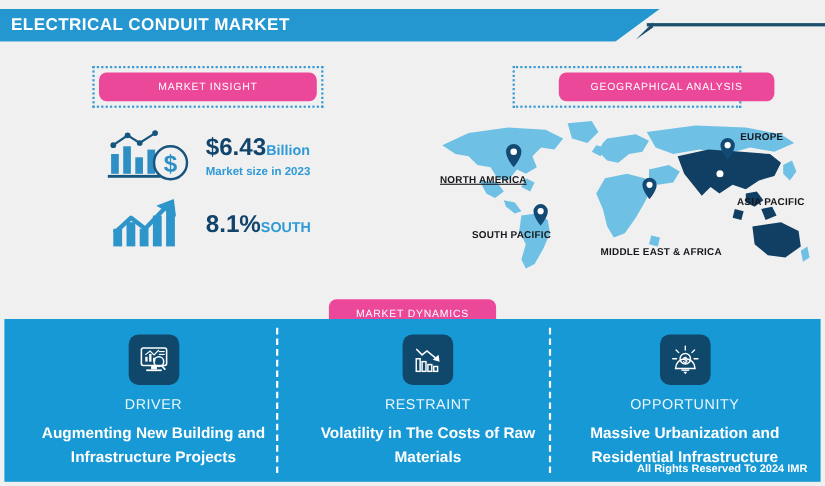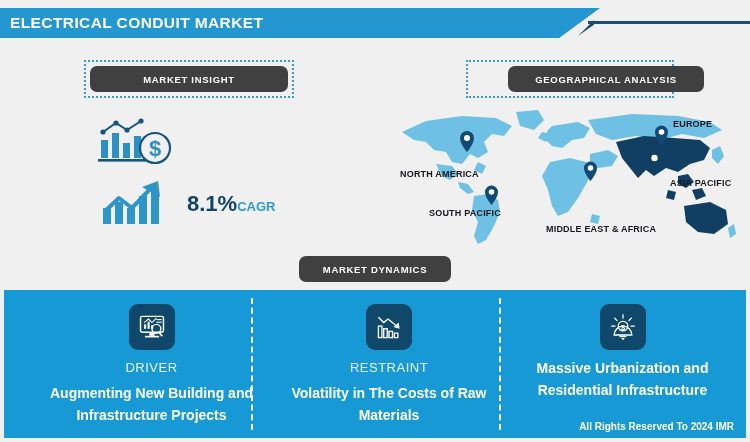--- a/index.html
+++ b/index.html
@@ -35,34 +35,34 @@
   }
 
   
   .dotbox{
     position:absolute;
     border:2px dotted #3a9ad4;
     padding:4px;
     background:transparent;
   }
   .pill{
-    background:#404040;
+    background:#ec4899;
     border-radius:7px;
     height:26px;
     display:flex;align-items:center;justify-content:center;
-    color:#ffffff;font-size:9.5px;font-weight:bold;letter-spacing:.7px;
+    color:#ffffff;font-size:9.5px;font-weight:normal;letter-spacing:.7px;
     white-space:nowrap;
   }
   #insight-box{left:84px;top:60px;width:198px;}
   #insight-box .pill{width:100%;}
   #geo-box{left:466px;top:60px;width:196px;}
   #geo-box .pill{width:100%;margin-left:36px;}
 
   #dynamics-pill{
-    position:absolute;left:299px;top:256px;width:152px;height:26px;
+    position:absolute;left:299px;top:272px;width:152px;height:26px;
     border-radius:7px;
   }
 
   
   .kpi{position:absolute;display:flex;align-items:center;}
   #kpi-size{left:95px;top:116px;}
   #kpi-cagr{left:95px;top:178px;}
   .kpi-icon{width:86px;height:52px;flex:none;}
   .kpi-text{margin-left:6px;}
   .kpi-value{
@@ -74,36 +74,36 @@
     font-size:10.5px;color:#2e9ad6;font-weight:bold;margin-top:4px;
     white-space:nowrap;
   }
 
   
   #map{position:absolute;left:392px;top:106px;width:350px;height:145px;}
   .map-label{
     position:absolute;font-size:9px;font-weight:bold;color:#17171c;
     white-space:nowrap;letter-spacing:.2px;
   }
-  #lbl-na{left:400px;top:169px;}
+  #lbl-na{left:400px;top:158px;text-decoration:underline;}
   #lbl-sa{left:429px;top:208px;}
   #lbl-eu{left:673px;top:119px;}
   #lbl-ap{left:670px;top:178px;}
   #lbl-mea{left:546px;top:224px;text-align:right;}
 
   
   #band{
     position:absolute;left:4px;top:290px;width:742px;height:148px;
     background:#1799d6;
   }
   .col{
     position:absolute;top:0;height:148px;
     display:flex;flex-direction:column;align-items:center;
   }
-  #col-driver{left:0;width:247px;padding-left:24px;}
+  #col-driver{left:12px;width:247px;}
   #col-restraint{left:261px;width:248px;}
   #col-opportunity{left:495px;width:247px;}
   .divider{
     position:absolute;top:8px;height:132px;width:0;
     border-left:2px dashed #ffffff;
   }
   #div-1{left:247px;}
   #div-2{left:495px;}
   .col-icon{
     margin-top:14px;width:46px;height:46px;border-radius:9px;
@@ -155,39 +155,45 @@
         <rect x="3" y="43" width="48" height="2.6" fill="#15557e"></rect>
         <polyline points="8,16 21,7 32,14 46,5" fill="none" stroke="#15557e" stroke-width="2"></polyline>
         <circle cx="8" cy="16" r="2.6" fill="#15557e"></circle>
         <circle cx="21" cy="7" r="2.6" fill="#15557e"></circle>
         <circle cx="32" cy="14" r="2.6" fill="#15557e"></circle>
         <circle cx="46" cy="5" r="2.6" fill="#15557e"></circle>
         <circle cx="60" cy="32" r="15" fill="none" stroke="#15557e" stroke-width="2.2"></circle>
         <text x="60" y="40" font-family="'Liberation Sans',sans-serif" font-size="22" font-weight="bold" fill="#2e8fc4" text-anchor="middle">$</text>
       </svg>
     </div>
+    <div class="kpi-text">
+      <div class="kpi-value">
+        <span>$6.43</span><span class="unit">Billion</span>
+      </div>
+      <div class="kpi-sub">Market size in 2023</div>
+    </div>
   </div>
 
   <div class="kpi" id="kpi-cagr">
     <div class="kpi-icon">
       <svg viewBox="0 0 86 52" width="86" height="52">
         <g fill="#2e95cb">
           <rect x="8" y="30" width="8" height="16"></rect>
           <rect x="20" y="24" width="8" height="22"></rect>
           <rect x="32" y="30" width="8" height="16"></rect>
           <rect x="44" y="18" width="8" height="28"></rect>
           <rect x="56" y="10" width="8" height="36"></rect>
         </g>
         <polyline points="9,34 24,20 37,30 58,8" fill="none" stroke="#2e95cb" stroke-width="4" stroke-linejoin="round"></polyline>
         <polygon points="63,3 65,19 47,9" fill="#2e95cb"></polygon>
       </svg>
     </div>
     <div class="kpi-text">
       <div class="kpi-value">
-        <span>8.1%</span><span class="unit">CAGR</span>
+        <span>8.1%</span><span class="unit">SOUTH</span>
       </div>
     </div>
   </div>
 
   <div id="map">
     <svg viewBox="0 0 350 145" width="350" height="145">
       <g fill="#6ec1e4">
 
         <path d="M10,26 L34,15 L70,10 L104,12 L120,20 L112,30 L100,28 L92,36 L96,46 L86,52 L78,48 L70,58 L60,56 L54,46 L42,44 L34,36 L22,34 Z"></path>
         <path d="M44,58 L60,60 L66,68 L58,74 L50,70 Z"></path>
@@ -308,19 +314,20 @@
           <text x="17" y="20" font-family="'Liberation Sans',sans-serif" font-size="9" font-weight="bold" fill="#ffffff" text-anchor="middle">$</text>
           <g stroke="#ffffff" stroke-width="1.4" stroke-linecap="round">
             <line x1="17" y1="3" x2="17" y2="7"></line>
             <line x1="7.5" y1="7" x2="10.2" y2="9.7"></line>
             <line x1="26.5" y1="7" x2="23.8" y2="9.7"></line>
             <line x1="4" y1="16" x2="8" y2="16"></line>
             <line x1="30" y1="16" x2="26" y2="16"></line>
           </g>
         </svg>
       </div>
+      <div class="col-title">OPPORTUNITY</div>
       <div class="col-desc">Massive Urbanization and Residential Infrastructure</div>
     </div>
 
     <div id="footer-note">All Rights Reserved To 2024 IMR</div>
   </div>
 
 </div>
 
 </body></html>

